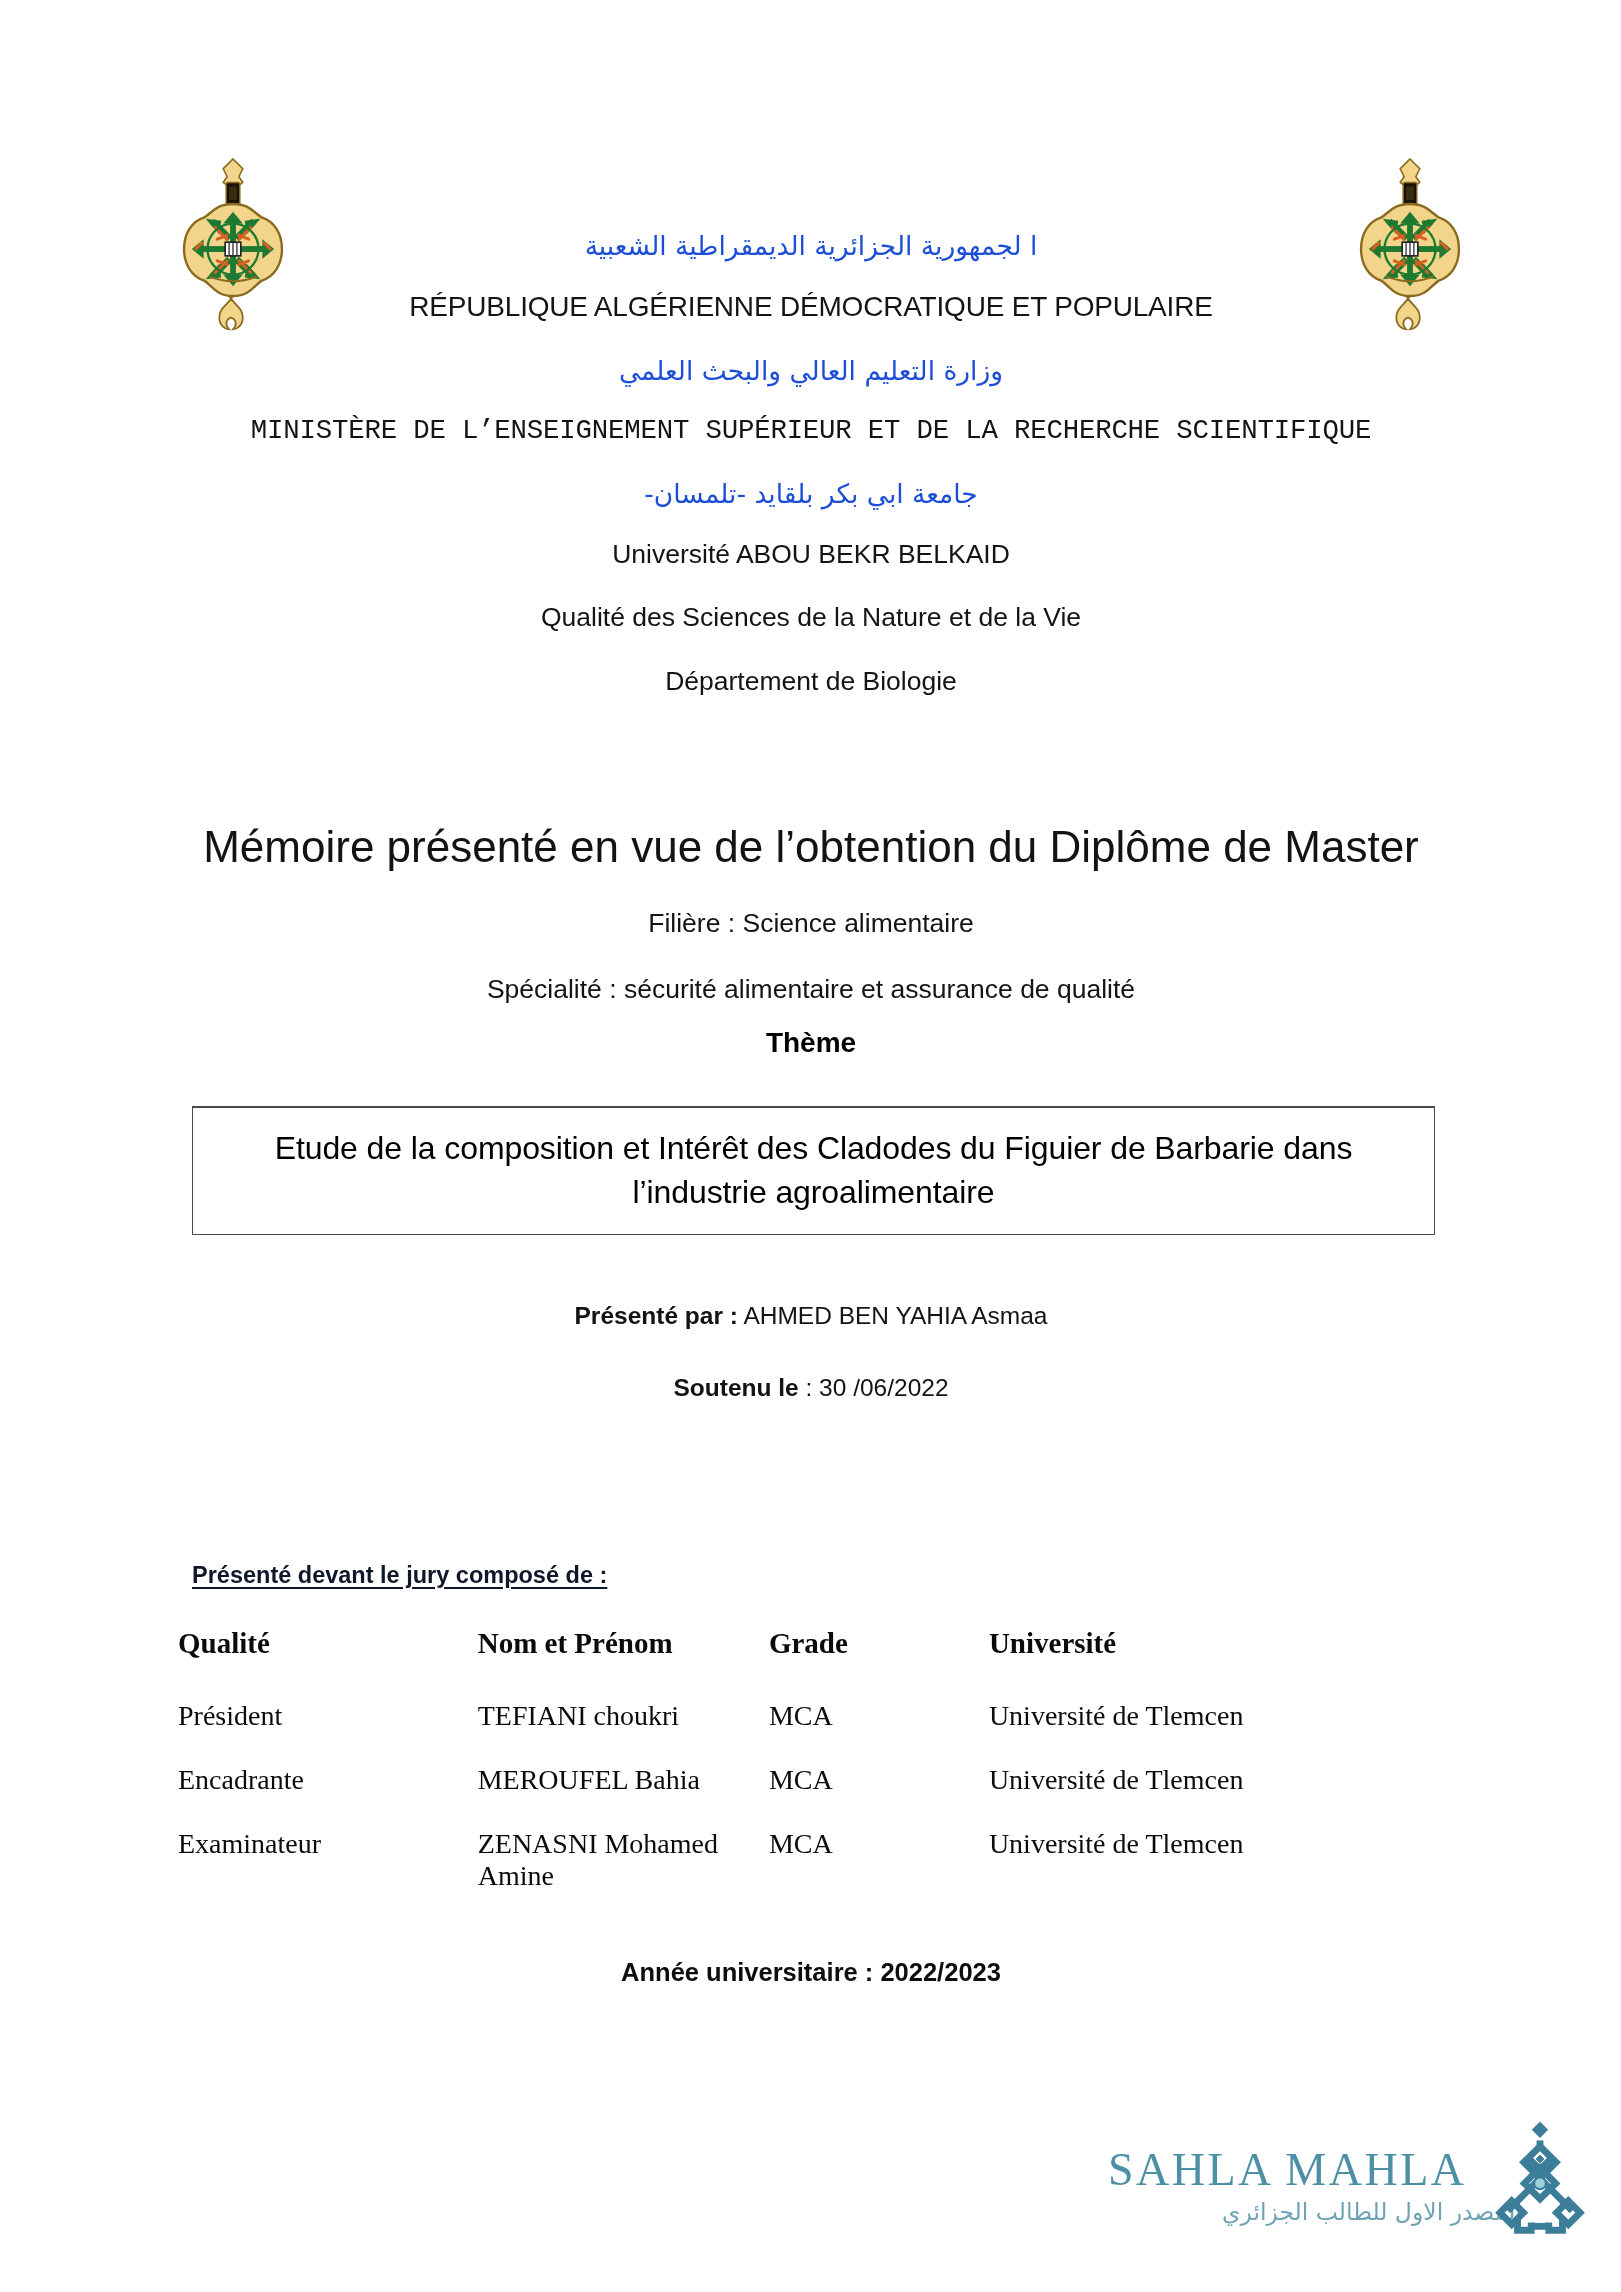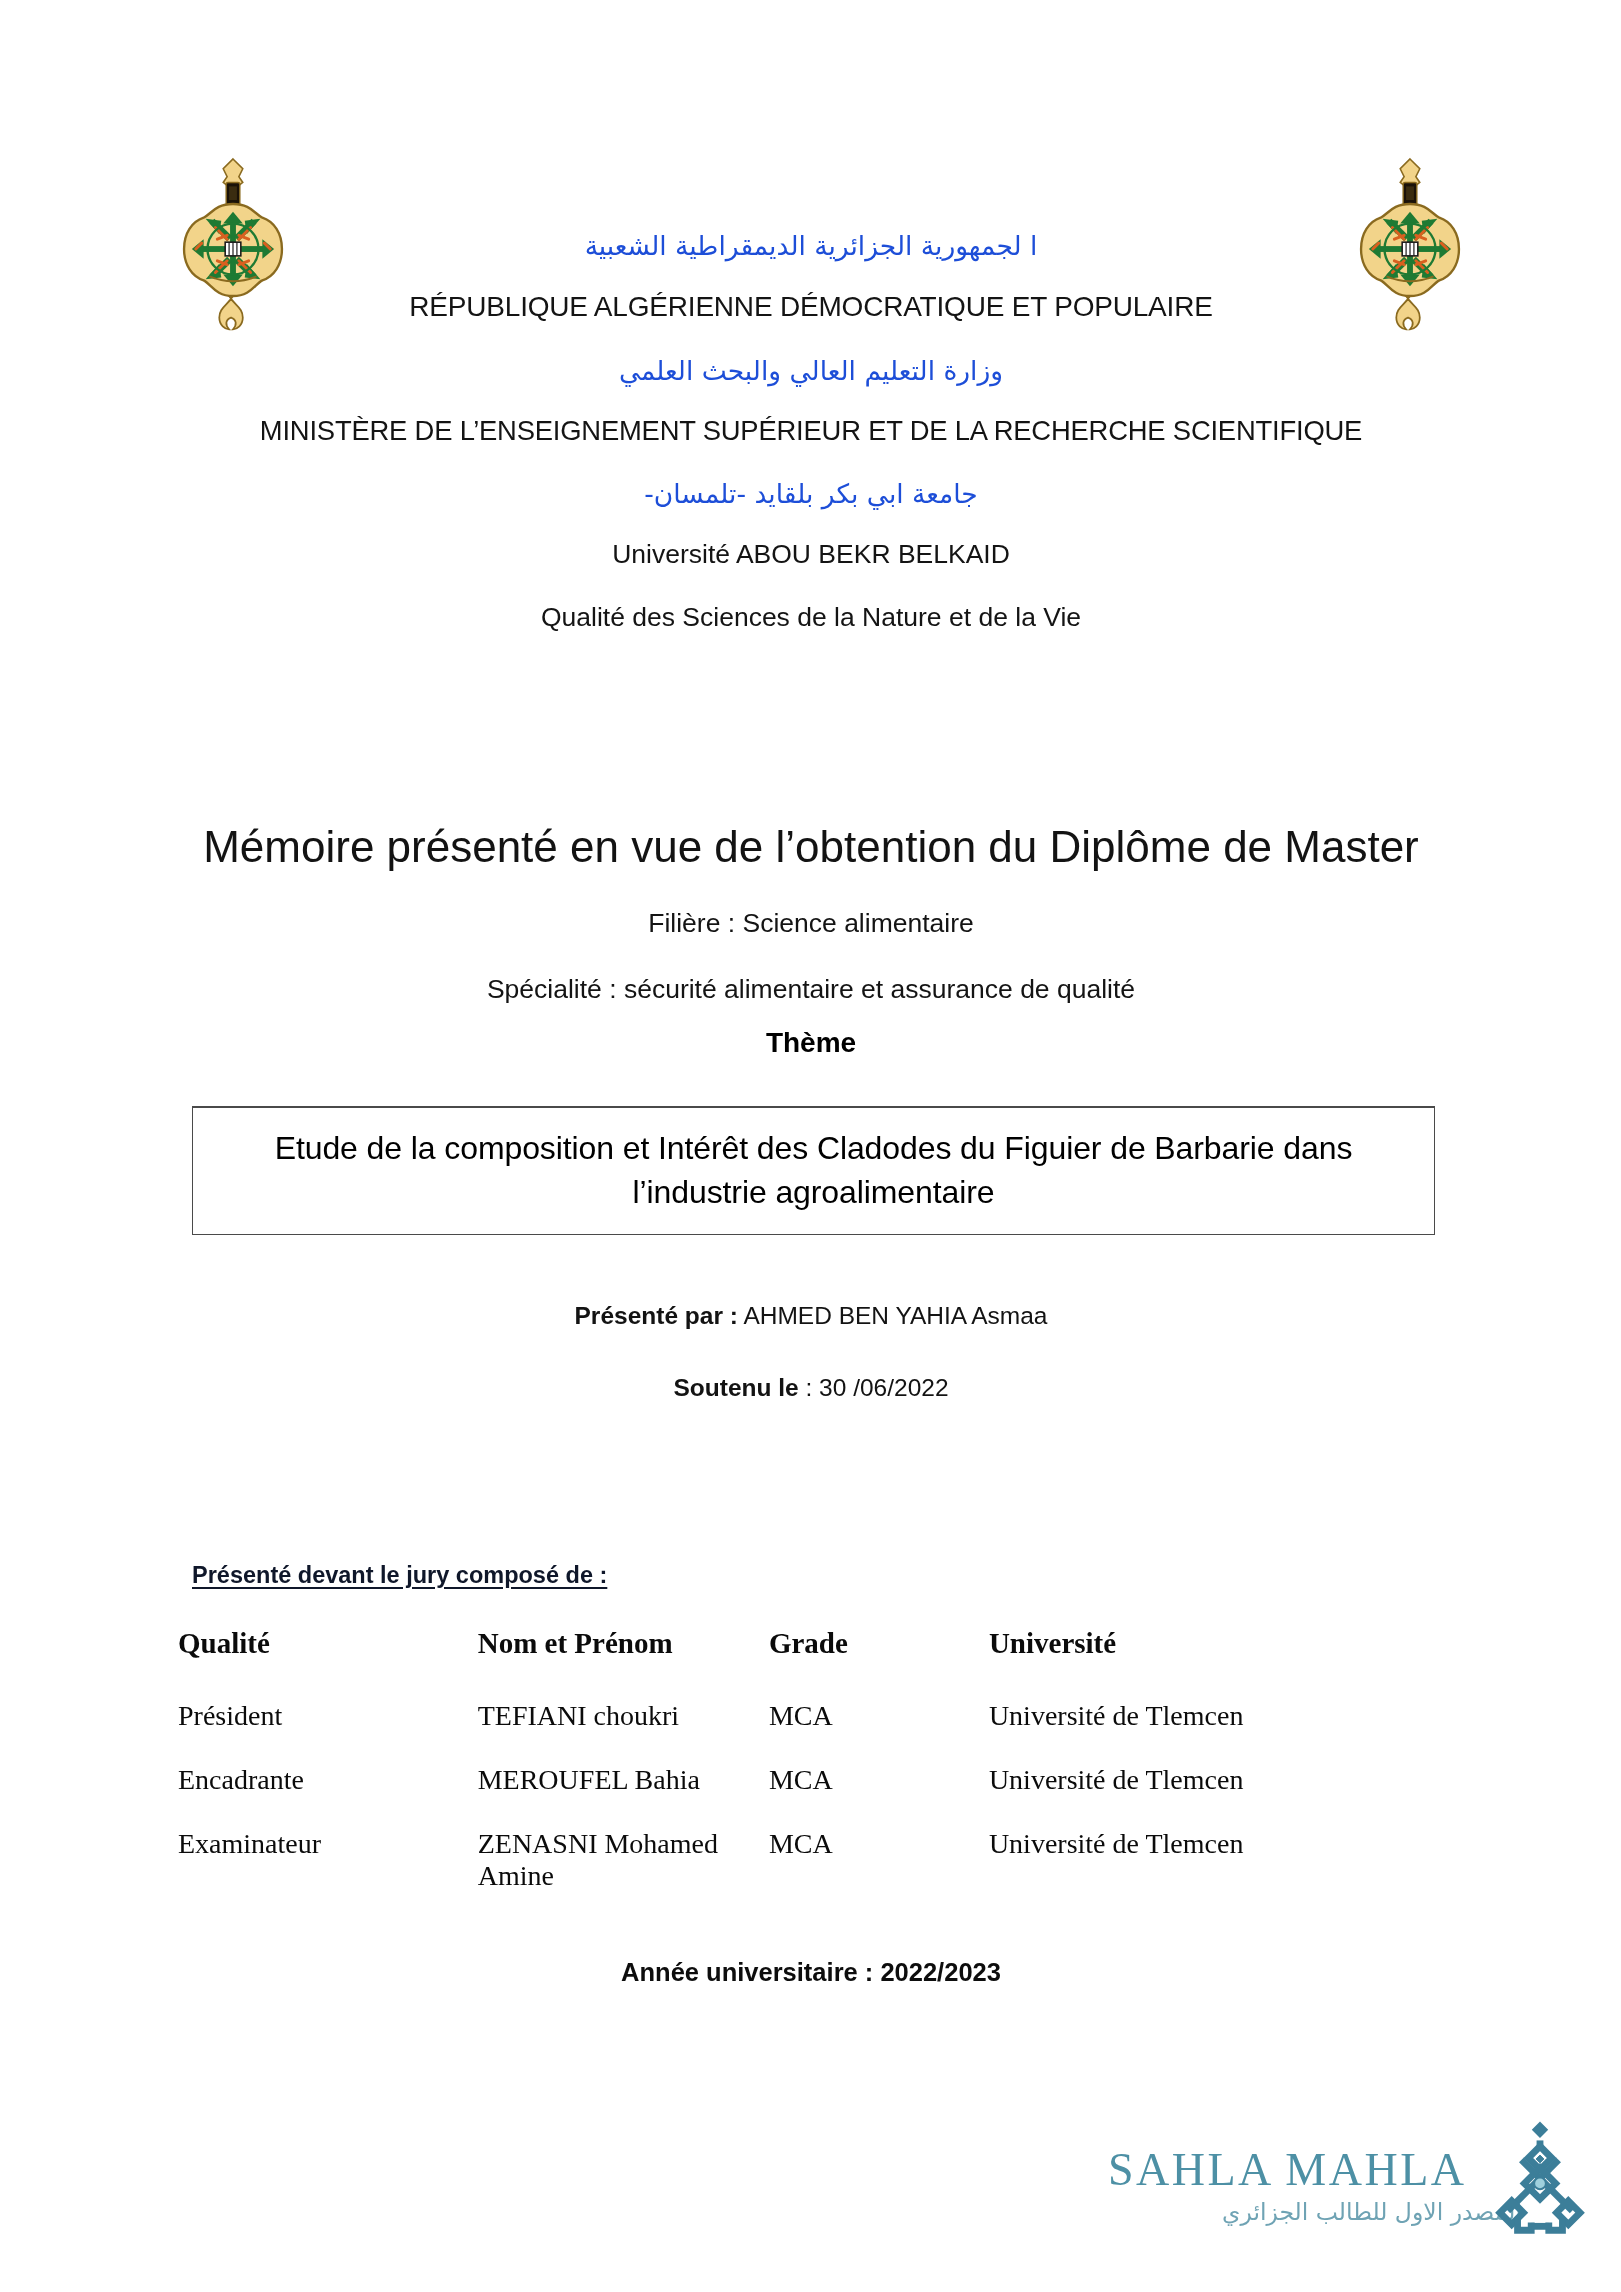--- a/index.html
+++ b/index.html
@@ -53,21 +53,21 @@
     margin: 0 0 33px 0;
   }
   .fr-line {
     font-size: 28px;
     letter-spacing: -0.2px;
     line-height: 1.0;
     margin: 0 0 37px 0;
     color: #141414;
     white-space: nowrap;
   }
-  .fr-line.wide { font-size: 27.4px; }
+  .fr-line.wide { font-size: 27.4px; font-family: Liberation Mono, monospace; }
 
   .uni-line {
     font-size: 26.5px;
     line-height: 1.0;
     margin: 0 0 37px 0;
     color: #141414;
   }
 
   
   .memoire-block {
@@ -361,20 +361,21 @@
   </div>
 
   <div class="header-block">
     <p class="ar-line">ا لجمهورية الجزائرية الديمقراطية الشعبية</p>
     <p class="fr-line">RÉPUBLIQUE ALGÉRIENNE DÉMOCRATIQUE ET POPULAIRE</p>
     <p class="ar-line">وزارة التعليم العالي والبحث العلمي</p>
     <p class="fr-line wide">MINISTÈRE DE L’ENSEIGNEMENT SUPÉRIEUR ET DE LA RECHERCHE SCIENTIFIQUE</p>
     <p class="ar-line">جامعة ابي بكر بلقايد -تلمسان-</p>
     <p class="uni-line">Université ABOU BEKR BELKAID</p>
     <p class="uni-line">Qualité des Sciences de la Nature et de la Vie</p>
+    <p class="uni-line">Département de Biologie</p>
   </div>
 
   <div class="memoire-block">
     <p class="memoire-main">Mémoire présenté en vue de l’obtention du Diplôme de Master</p>
     <p class="memoire-sub">Filière : Science alimentaire</p>
     <p class="memoire-sub">Spécialité : sécurité alimentaire et assurance de qualité</p>
   </div>
 
   <div class="theme-label">Thème</div>
   <div class="theme-box">

